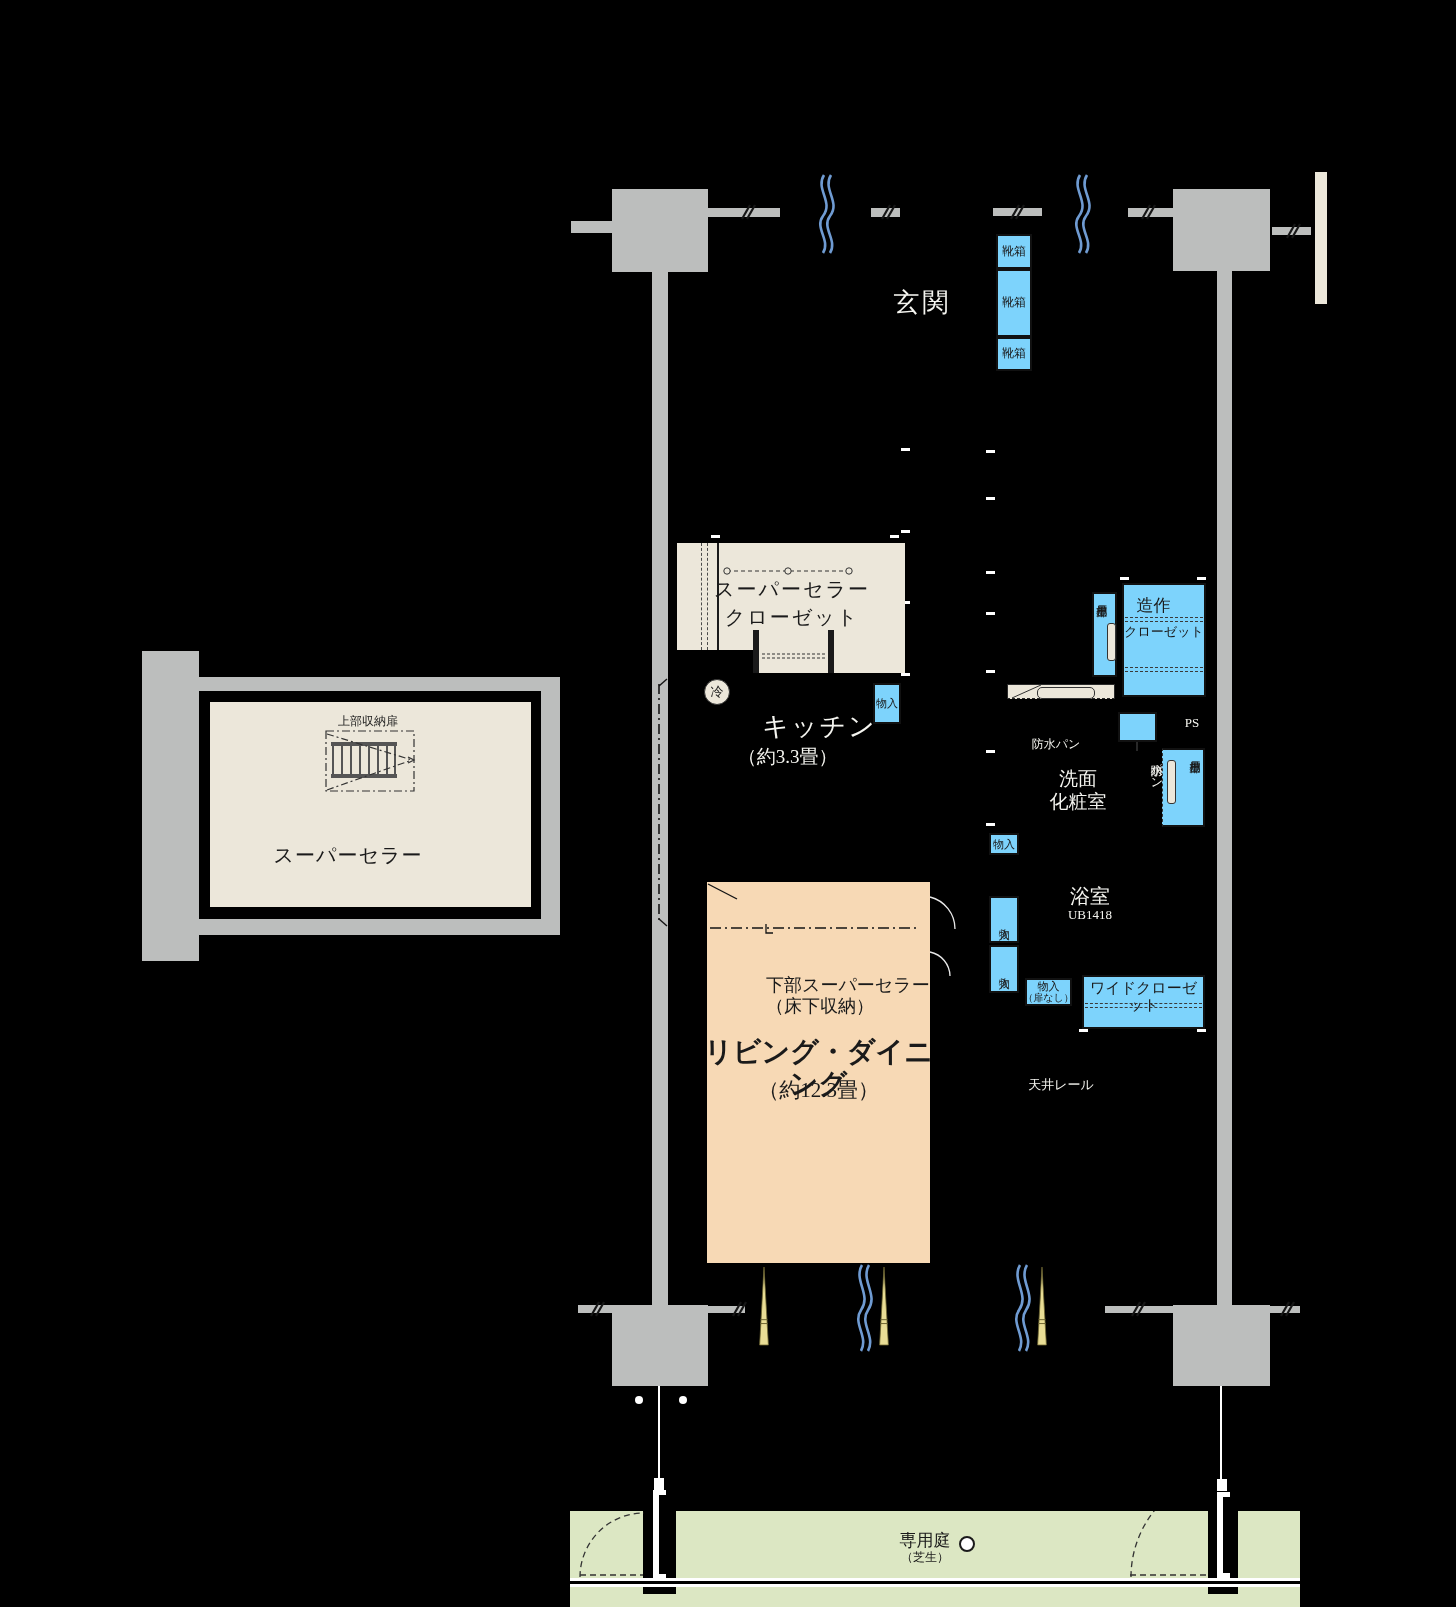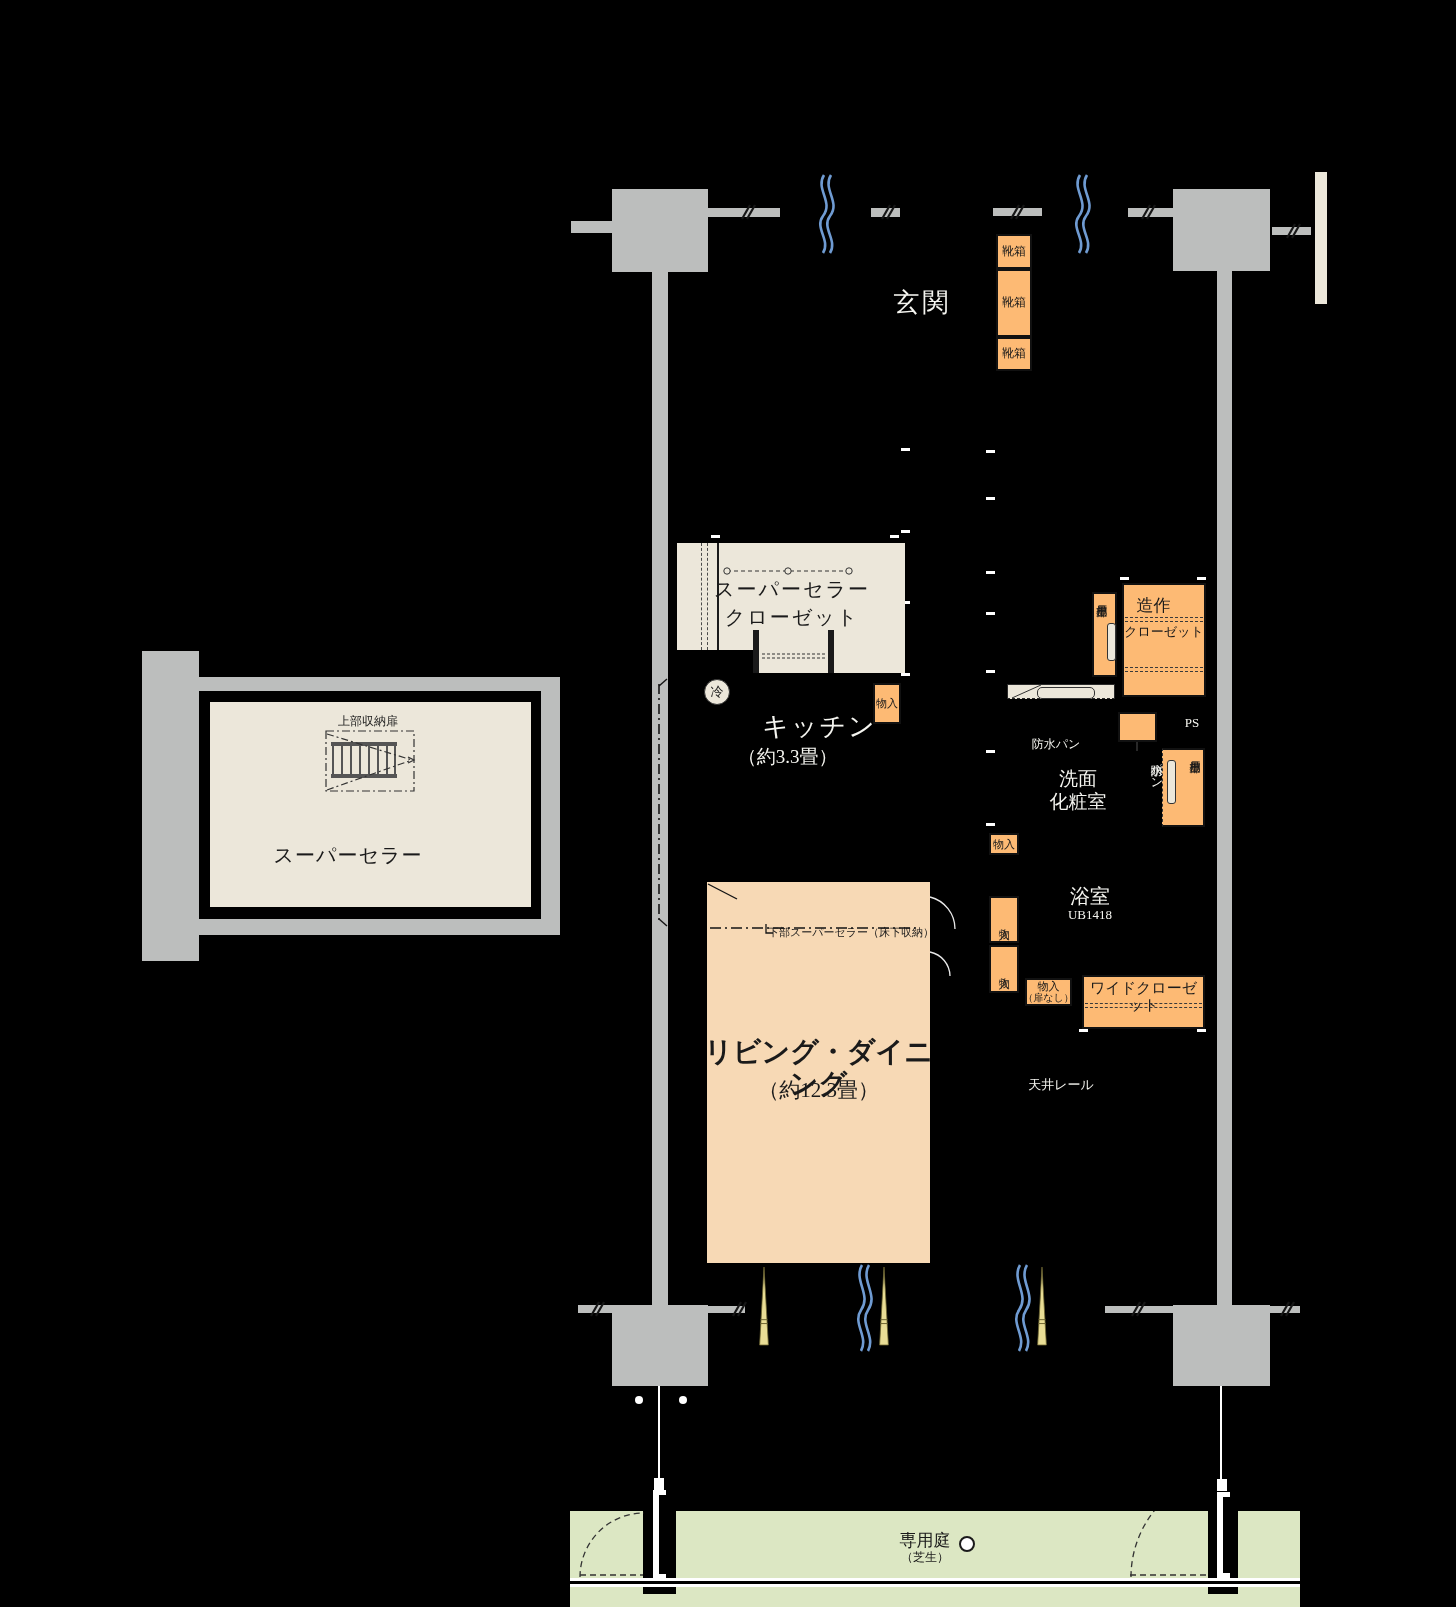--- a/index.html
+++ b/index.html
@@ -1,20 +1,20 @@
 <!DOCTYPE html>
 <html><head>
 <meta charset="utf-8">
 <style>
   html,body{margin:0;padding:0;background:#000;}
   .plan{position:relative;width:1456px;height:1607px;background:#000;overflow:hidden;
         font-family:"Liberation Serif","DejaVu Serif",serif;}
   .g{position:absolute;background:#bcbebd;}
   .c{position:absolute;background:#ece7da;}
-  .cb{position:absolute;background:#fdba74;border:2px solid #111;box-sizing:border-box;}
+  .cb{position:absolute;background:#7dd3fc;border:2px solid #111;box-sizing:border-box;}
   .blk{position:absolute;background:#000;}
   .peach{position:absolute;background:#f7d9b5;}
   .green{position:absolute;background:#dce7c3;}
   .white{position:absolute;background:#fff;}
   .t{position:absolute;color:#1a1a1a;text-align:center;line-height:1.15;}
   .w{position:absolute;color:#f5f5f0;text-align:center;line-height:1.15;}
   .v{writing-mode:vertical-rl;text-orientation:upright;letter-spacing:0;}
   .tick{position:absolute;width:9px;height:3px;background:#fff;}
   .dash2{position:absolute;height:5px;border-top:1px dashed #3a3a3a;border-bottom:1px dashed #3a3a3a;box-sizing:border-box;}
   .dashv{position:absolute;width:0;border-left:1px dashed #4a4a4a;}
@@ -212,21 +212,21 @@
   <div class="t" style="left:1025px;top:980px;width:47px;font-size:11px;">物入</div>
   <div class="t" style="left:1023px;top:992px;width:51px;font-size:10px;">（扉なし）</div>
 
   <div class="cb" style="left:1082px;top:975px;width:123px;height:54px;"></div>
   <div class="t" style="left:1083px;top:980px;width:121px;font-size:15px;">ワイドクローゼット</div>
   <div class="dash2" style="left:1085px;top:1003px;width:117px;"></div>
 
   <div class="w" style="left:1026px;top:1078px;width:70px;font-size:13px;">天井レール</div>
 
   <div class="peach" style="left:707px;top:882px;width:223px;height:381px;"></div>
-  <div class="t" style="left:766px;top:926px;width:170px;font-size:11px;text-align:center;">下部スーパーセラー（床下収納）</div>
+  <div class="t" style="left:766px;top:975px;width:170px;font-size:18px;text-align:left;">下部スーパーセラー（床下収納）</div>
   <div class="t" style="left:702px;top:1036px;width:233px;font-size:28px;font-weight:bold;letter-spacing:0px;">リビング・ダイニング</div>
   <div class="t" style="left:707px;top:1078px;width:223px;font-size:21px;">（約12.3畳）</div>
 
   <div class="green" style="left:570px;top:1511px;width:73px;height:67px;"></div>
   <div class="green" style="left:676px;top:1511px;width:532px;height:67px;"></div>
   <div class="green" style="left:1238px;top:1511px;width:62px;height:67px;"></div>
   <div class="white" style="left:570px;top:1578px;width:730px;height:3px;"></div>
   <div class="white" style="left:570px;top:1584px;width:730px;height:3px;"></div>
   <div class="green" style="left:570px;top:1587px;width:730px;height:20px;"></div>
   <div class="blk" style="left:643px;top:1587px;width:33px;height:7px;"></div>

